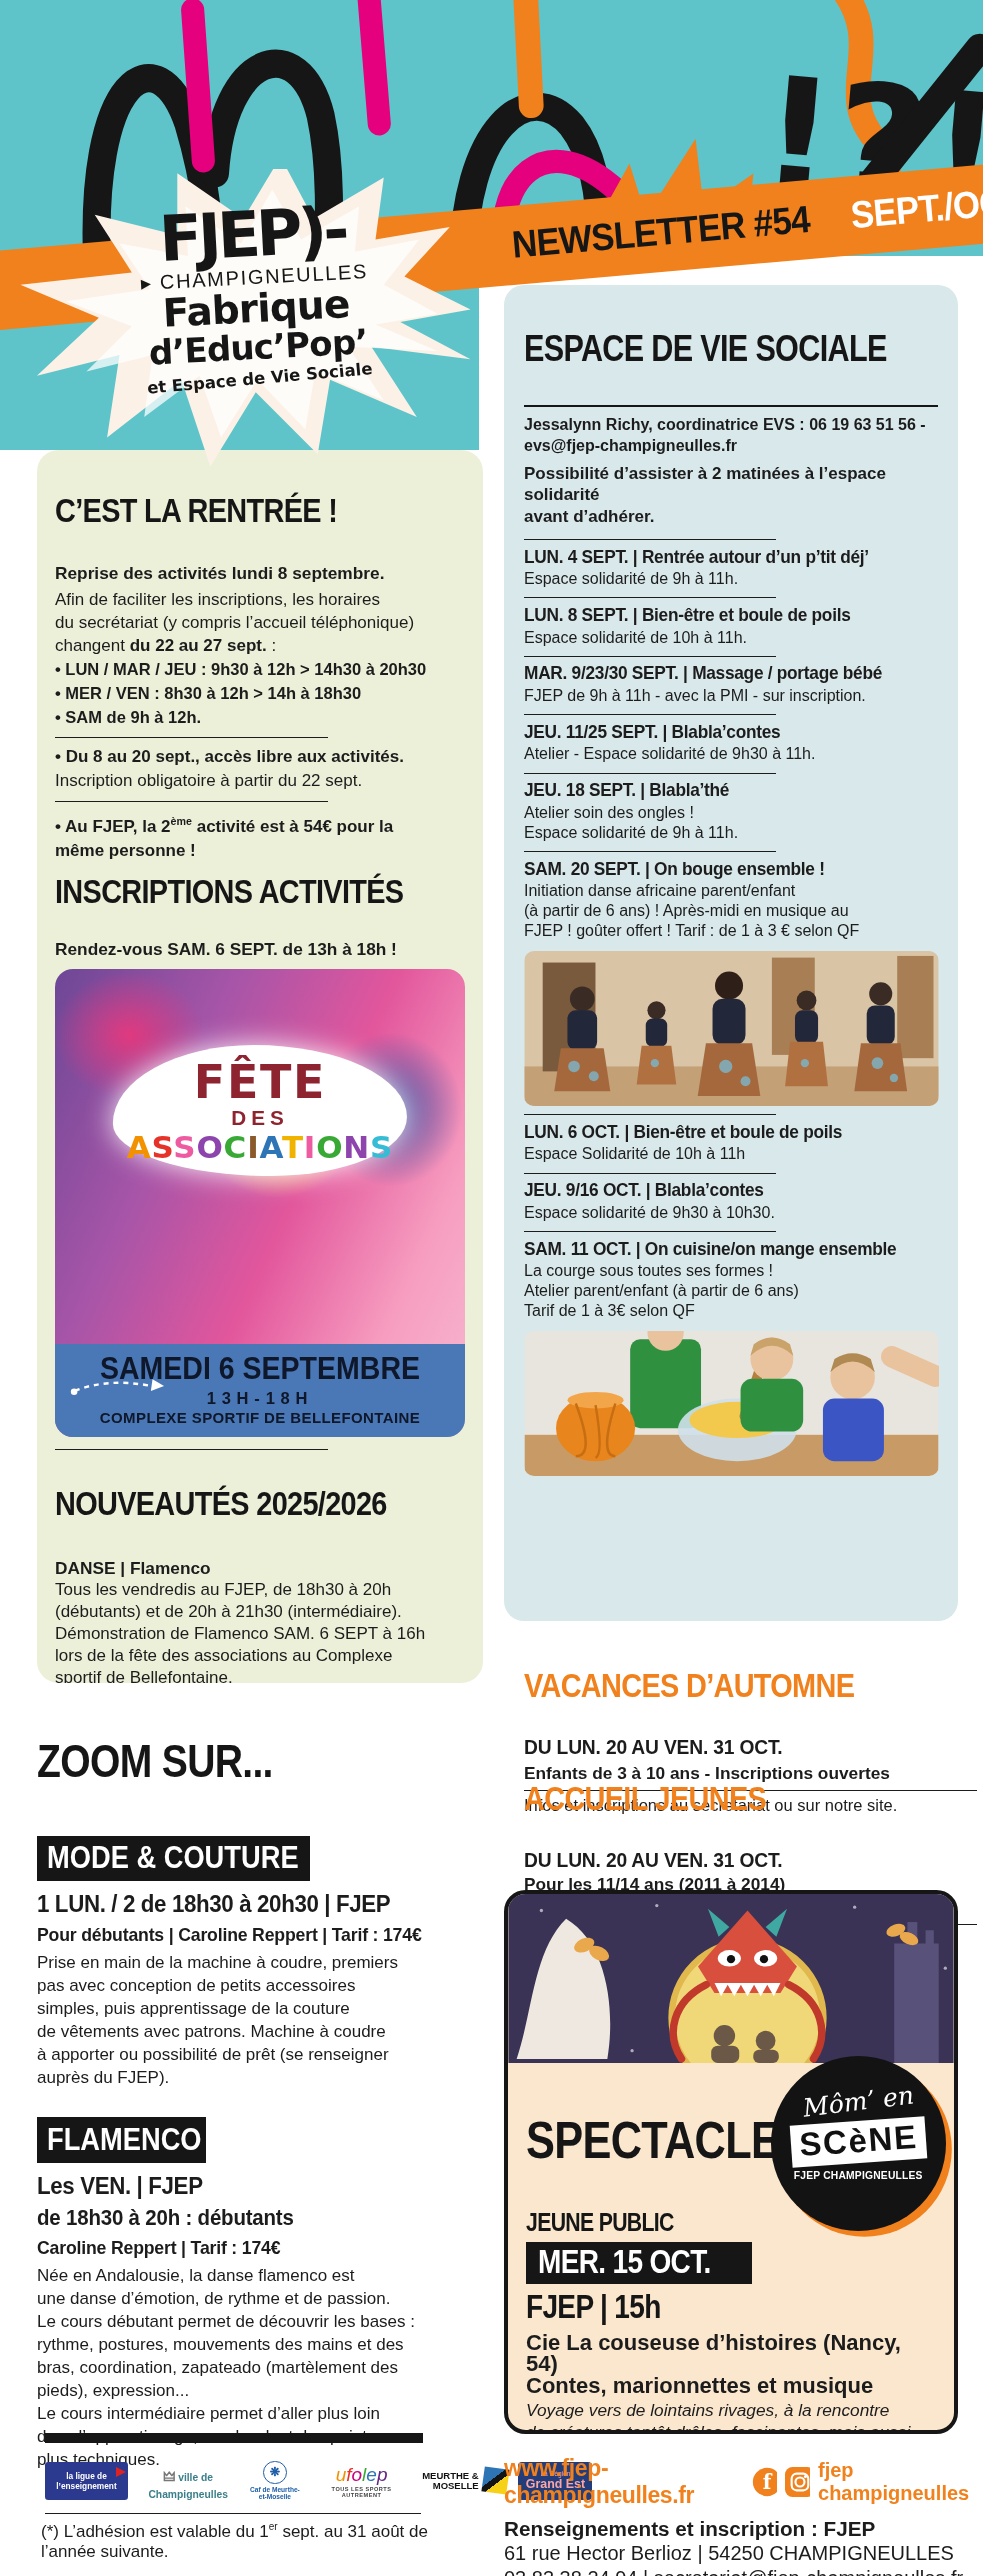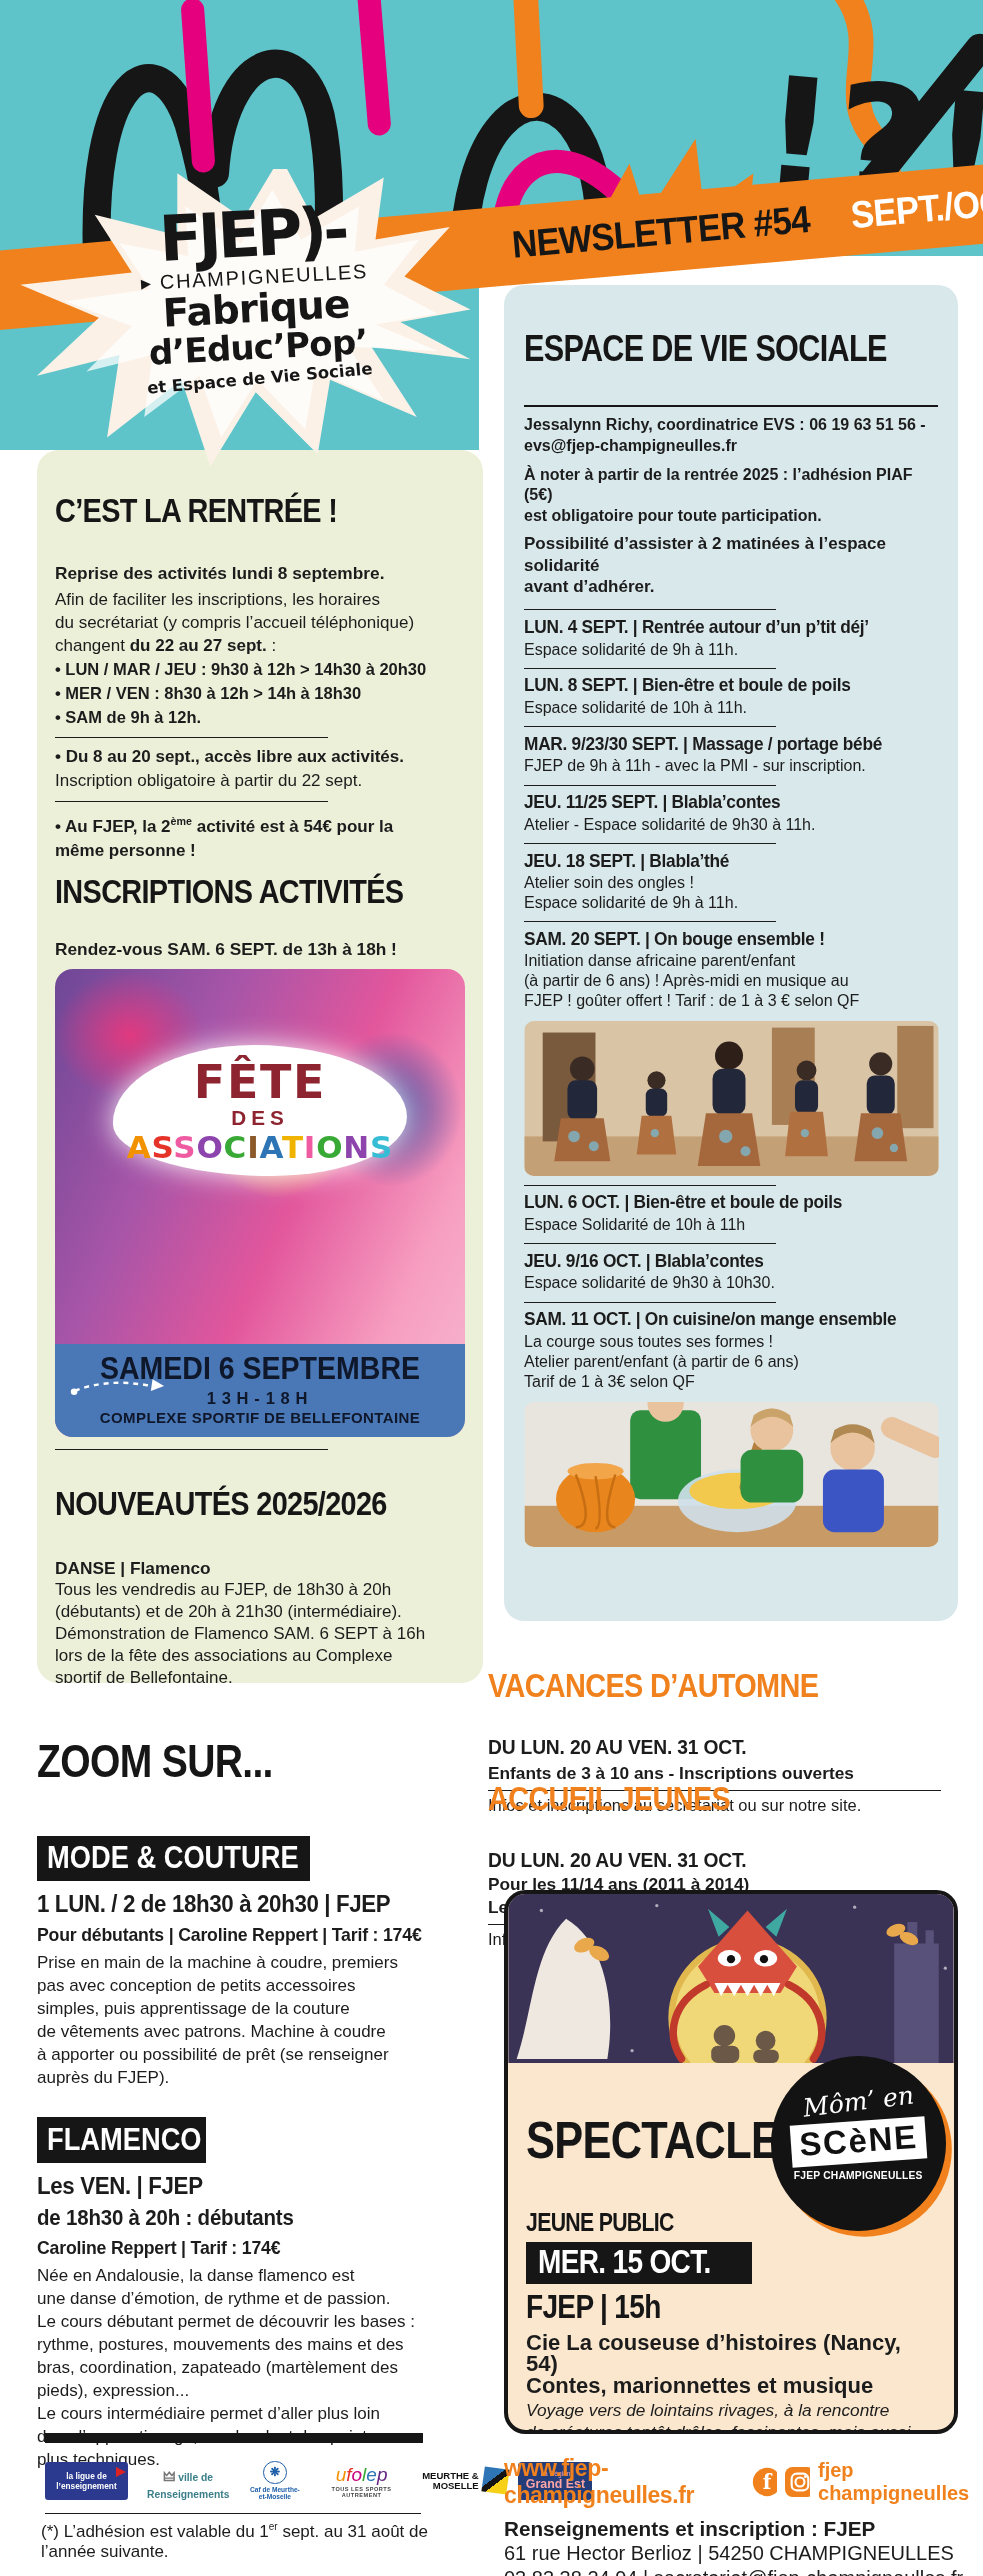--- a/index.html
+++ b/index.html
@@ -97,21 +97,21 @@
   .blue-panel{position:absolute;left:504px;top:285px;width:454px;height:1336px;background:var(--blue_panel);
               border-radius:20px;padding:16.5px 20px;box-sizing:border-box;overflow:hidden;}
   .evs-title-wrap{border-bottom:2.5px solid #161616;padding-bottom:7.4px;}
   .evs-p{font-size:16px;line-height:20.7px;margin-top:8.3px;}
   .evs-b{font-weight:700;}
   .evs-n2{font-size:17px;font-weight:700;line-height:21.5px;margin-top:6.6px;}
   .rule-r{border-top:1.7px solid #1c1c1c;width:252px;margin:8.3px 0 6.6px;}
   .ev-t{font-weight:700;font-size:18.6px;letter-spacing:-0.3px;line-height:20px;}
   .ev-b{font-size:16px;line-height:20px;margin-top:2.5px;}
   .photo{border-radius:10px;overflow:hidden;margin:10px 0 8.3px;display:block;}
-  .r-sec{position:absolute;left:488px;width:454px;}
+  .r-sec{position:absolute;left:524px;width:454px;}
   .r-l1{font-size:20.7px;font-weight:700;margin-top:5px;letter-spacing:-0.2px;}
   .r-l2{font-size:17.3px;font-weight:700;margin-top:3.3px;}
   .r-rule{border-top:1.7px solid #1c1c1c;width:453px;margin:6.6px 0 5px;}
   .r-info{font-size:16.5px;}
   .spectacle{position:absolute;left:504px;top:1890px;width:454px;height:544px;border:4.1px solid #161616;
              border-radius:21.5px;background:var(--cream_panel);box-sizing:border-box;overflow:hidden;}
   .spec-content{position:relative;padding:6.6px 18px 0;}
   .spec-title{font-size:51px;} .spec-sub{font-size:25px;margin-top:1.7px;}
   .spec-datebox{display:inline-block;background:#161616;color:#fff;padding:3.3px 11.6px 5.8px;margin-top:6.6px;}
   .spec-datebox .hc{color:#fff;font-size:33px;}
@@ -267,21 +267,21 @@
 plus techniques.</p>
   </div>
 
   <div class="left-bar"></div>
   <div class="partners">
     <div class="logo-tile tile-ligue">
       <span>la ligue de l’enseignement</span>
     </div>
     <div class="logo-tile tile-ville">
       <span class="eagle">🜲</span>
-      <span>ville de Renseignements</span>
+      <span>ville de Champigneulles</span>
     </div>
     <div class="logo-tile tile-caf">
       <div class="caf-embleme">❋</div>
       <span>Caf de Meurthe-et-Moselle</span>
     </div>
     <div class="logo-tile tile-ufolep">
       <div class="uf-word"><span style="color: rgb(243, 146, 0);">u</span><span style="color: rgb(230, 51, 42);">f</span><span style="color: rgb(199, 1, 127);">o</span><span style="color: rgb(57, 169, 53);">l</span><span style="color: rgb(46, 117, 182);">e</span><span style="color: rgb(102, 36, 131);">p</span></div>
       <div class="uf-tag">TOUS LES SPORTS AUTREMENT</div>
     </div>
     <div class="logo-tile tile-mm">
@@ -295,22 +295,20 @@
   </div>
   <div class="left-rule2"></div>
   <p class="footnote"><span>(*) L’adhésion est valable du 1</span><sup style="font-size:10px;">er</sup><span> sept. au 31 août de l’année suivante.</span></p>
 
   <div class="blue-panel">
     <div class="evs-title-wrap">
       <h2 class="hc t44">ESPACE DE VIE SOCIALE</h2>
     </div>
     <p class="evs-p pre evs-b">Jessalynn Richy, coordinatrice EVS : 06 19 63 51 56 -
 evs@fjep-champigneulles.fr</p>
-    <p class="evs-p pre evs-b">À noter à partir de la rentrée 2025 : l’adhésion PIAF (5€)
-est obligatoire pour toute participation.</p>
     <p class="evs-n2 pre">Possibilité d’assister à 2 matinées à l’espace solidarité
 avant d’adhérer.</p>
     <div class="rule-r" style="margin-top:11.6px;"></div>
 
     <div>
       <p class="ev-t"><span class="cnd">LUN. 4 SEPT. | Rentrée autour d’un p’tit déj’</span></p>
       <p class="ev-b pre">Espace solidarité de 9h à 11h.</p>
       <div class="rule-r"></div>
     </div>
     <div>

